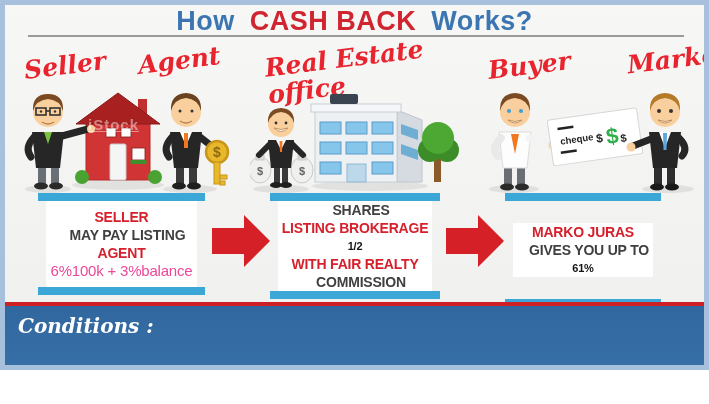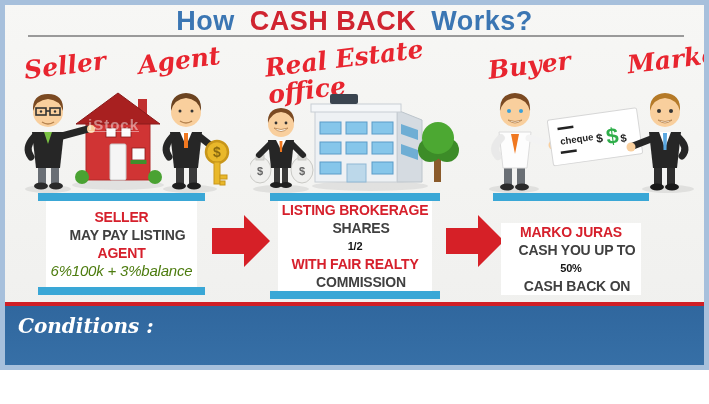--- a/index.html
+++ b/index.html
@@ -45,31 +45,31 @@
   .scene { position: absolute; top: 82px; height: 113px; }
   .scene svg { display:block; width: 100%; height: 100%; }
   .scene-1 { left: 18px;  width: 218px; }
   .scene-2 { left: 250px; width: 212px; }
   .scene-3 { left: 478px; width: 226px; }
 
   
   .step-box { position: absolute; top: 193px; height: 102px; display: flex; flex-direction: column; }
   .box-1 { left: 38px;  width: 167px; }
   .box-2 { left: 270px; width: 170px; }
-  .box-3 { left: 493px; width: 156px; gap: 22px; }
+  .box-3 { left: 505px; width: 156px; gap: 22px; }
   .bar { height: 8px; background: #3aa7d6; flex: 0 0 auto; }
   .box-content {
     flex: 1 1 auto; background: #ffffff; margin: 0 8px;
     display: flex; flex-direction: column; justify-content: center;
     text-align: center; line-height: 18px; letter-spacing: -0.2px;
   }
   .ln { font-size: 14px; font-weight: bold; }
   .ln-red  { color: #d6202c; }
   .ln-blue { color: #404040; padding-left: 12px; }
-  .ln-black { color: #4d7c0f; font-size: 15px; font-style: italic; }
+  .ln-black { color: #ec4899; font-size: 15px; }
   .ln-val { color: #141414; font-size: 11px; font-weight: bold; }
 
   
   .arrow { position: absolute; top: 213px; width: 58px; height: 56px; }
   .arrow-1 { left: 212px; }
   .arrow-2 { left: 446px; }
 
   
   .red-rule {
     position: absolute; left: 5px; right: 5px; top: 302px; height: 4px;
@@ -303,42 +303,41 @@
 
   <div class="arrow arrow-1">
     <svg viewBox="0 0 58 56">
       <polygon points="0,15 32,15 32,2 58,28 32,54 32,41 0,41" fill="#d62027"></polygon>
     </svg>
   </div>
 
   <div class="step-box box-2">
     <div class="bar"></div>
     <div class="box-content">
+      <div class="ln ln-blue">SHARES</div>
       <div class="ln ln-red">LISTING BROKERAGE</div>
-      <div class="ln ln-blue">SHARES</div>
       <div class="ln ln-val">1/2</div>
       <div class="ln ln-red">WITH FAIR REALTY</div>
       <div class="ln ln-blue">COMMISSION</div>
     </div>
     <div class="bar"></div>
   </div>
 
   <div class="arrow arrow-2">
     <svg viewBox="0 0 58 56">
       <polygon points="0,15 32,15 32,2 58,28 32,54 32,41 0,41" fill="#d62027"></polygon>
     </svg>
   </div>
 
   <div class="step-box box-3">
     <div class="bar"></div>
     <div class="box-content">
       <div class="ln ln-red">MARKO JURAS</div>
-      <div class="ln ln-blue">CASH YOU UP TO</div>
-      <div class="ln ln-val">50%</div>
-      <div class="ln ln-blue">CASH BACK ON</div>
+      <div class="ln ln-blue">GIVES YOU UP TO</div>
+      <div class="ln ln-val">61%</div>
     </div>
     <div class="bar"></div>
   </div>
 
   <div class="red-rule"></div>
   <div class="conditions-panel">
     <div class="conditions-label">Conditions :</div>
   </div>
 
   <div class="frame"></div>

